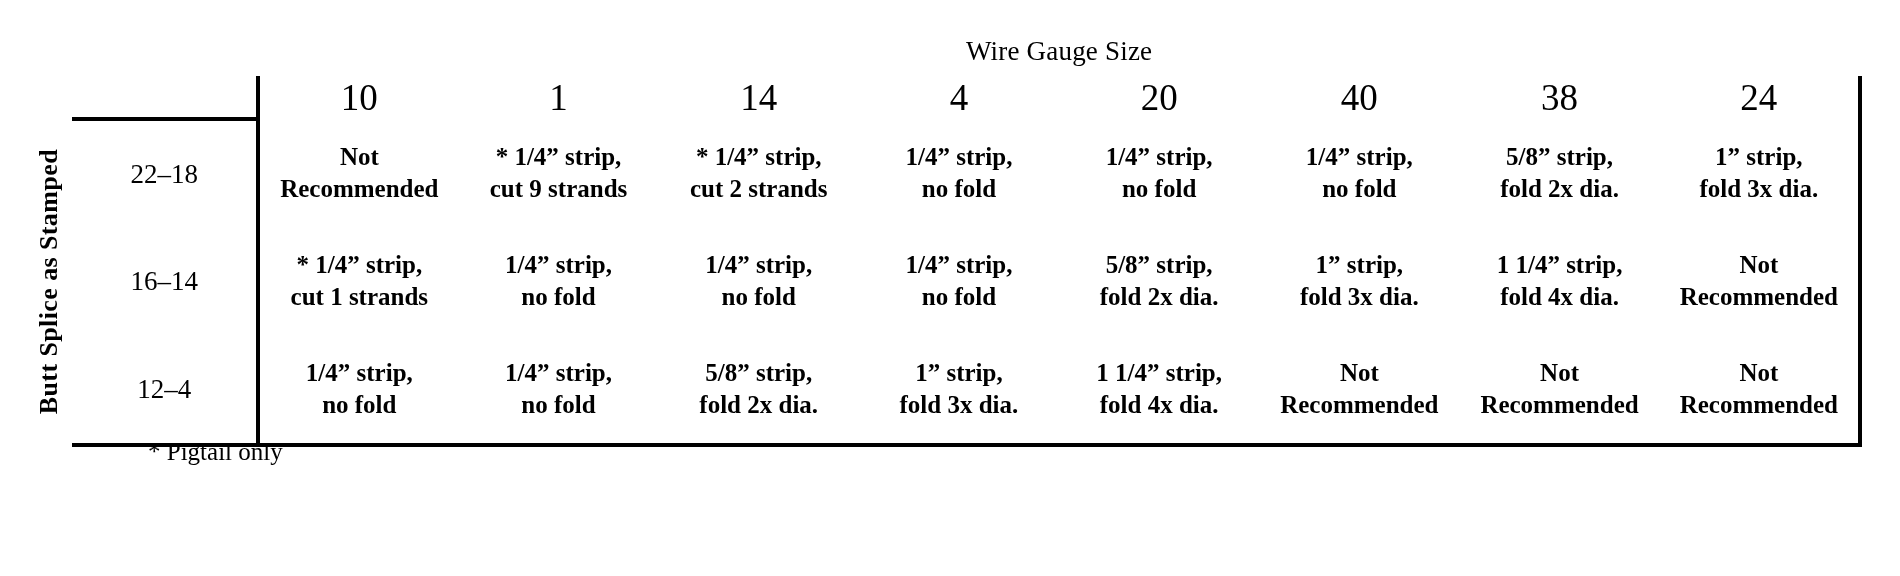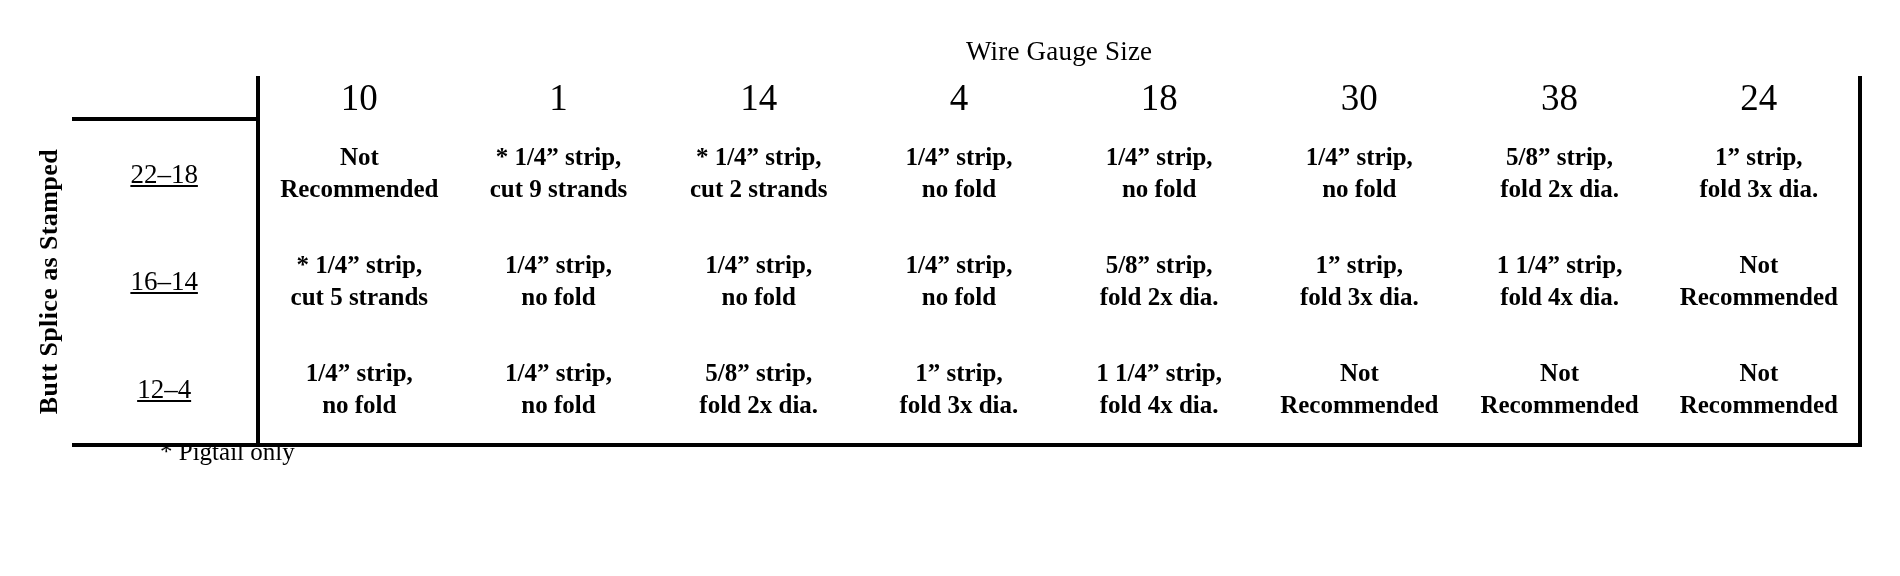--- a/index.html
+++ b/index.html
@@ -101,21 +101,20 @@
     letter-spacing: .4px;
   }
 
   
   .row-label {
     border-left: 0;
     border-right: 4px solid #000;
     border-bottom: 3px solid #000;
     font-weight: bold;
     font-size: 27px;
-    text-decoration: underline;
   }
   .row-label.firstrow { border-top: 4px solid #000; }
   .row-label.lastrow  { border-bottom: 4px solid #000; }
 
   
   .data-cell {
     border-left: 2px solid #000;
     border-right: 2px solid #000;
     border-bottom: 3px solid #000;
     font-size: 25px;
@@ -125,21 +124,21 @@
   }
   .data-cell.first { border-left: 4px solid #000; }
   .data-cell.last  { border-right: 4px solid #000; }
   .data-cell.lastrow { border-bottom: 4px solid #000; }
 
   .cell-line { display: block; white-space: nowrap; font-weight: bold; }
 
   
   .footnote {
     position: absolute;
-    left: 160px;
+    left: 148px;
     top: 438px;
     font-size: 25px;
     white-space: nowrap;
   }
 </style>
 </head>
 <body>
 
 <div class="page">
 
@@ -165,22 +164,22 @@
           <td class="banner" colspan="8">Wire Gauge Size</td>
         </tr>
 
         <tr>
           <td class="spacer-cell"></td>
           <td class="spacer-cell"></td>
           <td class="gauge-head first">10</td>
           <td class="gauge-head">1</td>
           <td class="gauge-head">14</td>
           <td class="gauge-head">4</td>
-          <td class="gauge-head">18</td>
-          <td class="gauge-head">30</td>
+          <td class="gauge-head">20</td>
+          <td class="gauge-head">40</td>
           <td class="gauge-head">38</td>
           <td class="gauge-head last">24</td>
         </tr>
 
         <tr>
           <td class="rot-cell" rowspan="3">
             <div class="rot-inner">Butt Splice as Stamped</div>
           </td>
           <td class="row-label firstrow">22–18</td>
 
@@ -216,21 +215,21 @@
             <span class="cell-line">1” strip,</span>
             <span class="cell-line">fold 3x dia.</span>
           </td>
         </tr>
 
         <tr>
           <td class="row-label">16–14</td>
 
           <td class="data-cell first">
             <span class="cell-line">* 1/4” strip,</span>
-            <span class="cell-line">cut 5 strands</span>
+            <span class="cell-line">cut 1 strands</span>
           </td>
           <td class="data-cell">
             <span class="cell-line">1/4” strip,</span>
             <span class="cell-line">no fold</span>
           </td>
           <td class="data-cell">
             <span class="cell-line">1/4” strip,</span>
             <span class="cell-line">no fold</span>
           </td>
           <td class="data-cell">

